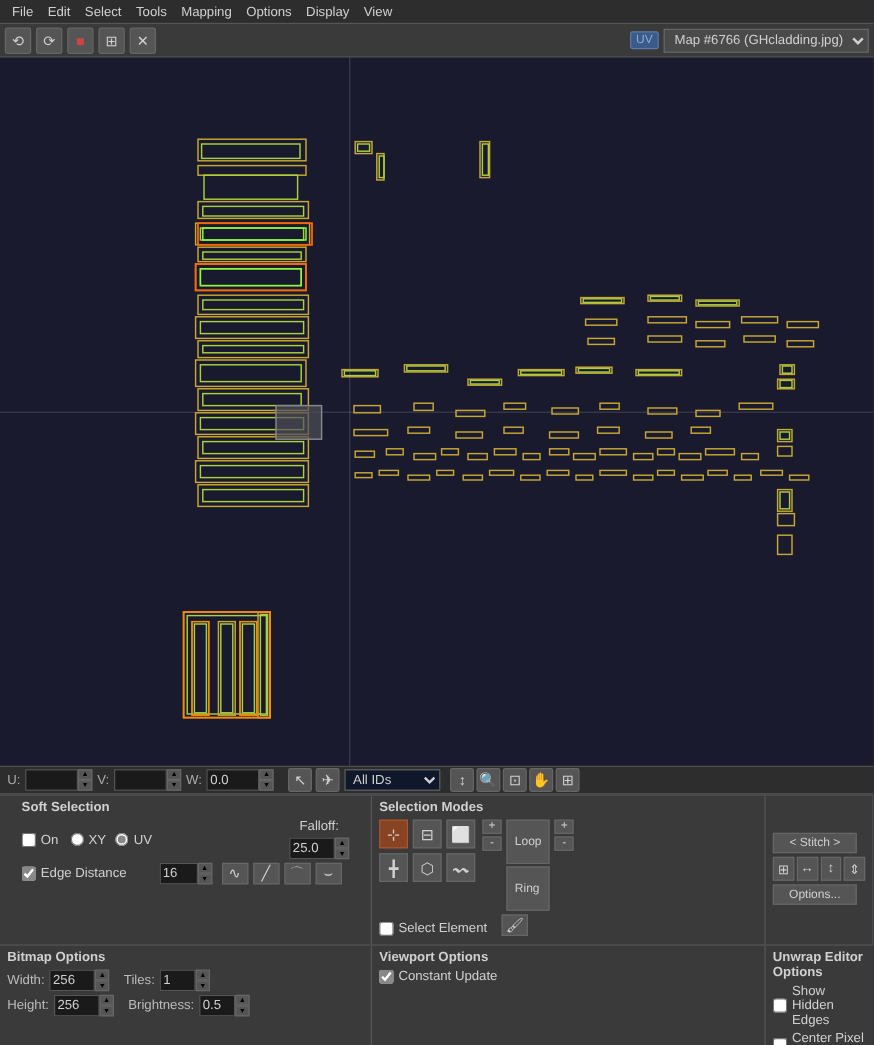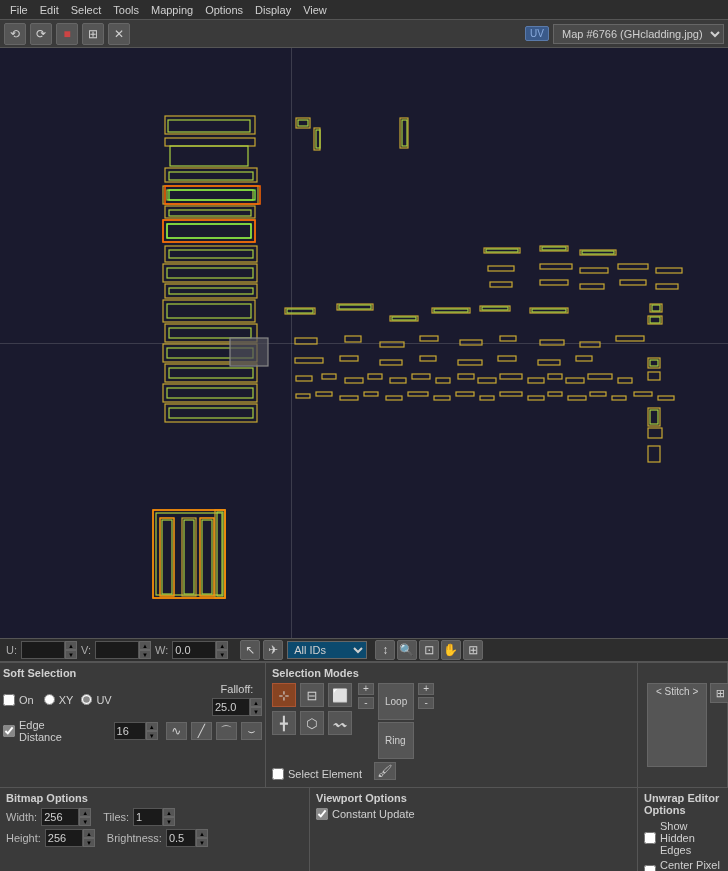--- a/index.html
+++ b/index.html
@@ -104,21 +104,21 @@
       border-top: 1px solid #555;
       border-bottom: 1px solid #555;
       display: flex;
       align-items: center;
       height: 24px;
       padding: 0 6px;
       gap: 4px;
     }
     .status-label { color: #aaa; font-size: 11px; }
     .status-dropdown {
-      background: #0c4a6e;
+      background: #0f172a;
       border: 1px solid #666;
       color: #d0d0d0;
       font-size: 11px;
       height: 18px;
       padding: 0 2px;
       min-width: 80px;
     }
     .status-icon-btn {
       width: 20px; height: 20px;
       background: #555;
@@ -507,21 +507,21 @@
     <div class="status-icon-btn">↕</div>
     <div class="status-icon-btn">🔍</div>
     <div class="status-icon-btn">⊡</div>
     <div class="status-icon-btn">✋</div>
     <div class="status-icon-btn">⊞</div>
   </div>
 </div>
 
 <div style="display:flex; background:#3a3a3a; border-top:1px solid #555; flex: 1;">
 
-  <div style="width:266px; border-right:1px solid #555; padding:4px 3px;">
+  <div style="width:310px; border-right:1px solid #555; padding:4px 18px;">
     <div class="panel-title">Soft Selection</div>
 
     <div class="panel-row">
       <label class="checkbox-row">
         <input type="checkbox" style="">
         <span>On</span>
       </label>
       <label class="checkbox-row" style="margin-left:6px;">
         <input type="radio" name="ss-mode" style="">
         <span>XY</span>
@@ -594,21 +594,21 @@
 
     <div class="panel-row" style="margin-top:3px;align-items:flex-end;">
       <label class="checkbox-row">
         <input type="checkbox" style="">
         <span>Select Element</span>
       </label>
       <div class="shape-btn" style="margin-left:8px;">🖌</div>
     </div>
   </div>
 
-  <div style="width:90px; border-right:1px solid #555; padding:20px 6px; display:flex; flex-direction:row; gap:3px;">
+  <div style="width:90px; border-right:1px solid #555; padding:8px 6px; display:flex; flex-direction:column; gap:3px;">
     <div style="height:20px;"></div>
     <div class="stitch-btn">&lt; Stitch &gt;</div>
     <div style="display:flex; gap:2px; justify-content:center;">
       <div class="sel-mode-btn-sm">⊞</div>
       <div class="sel-mode-btn-sm">↔</div>
       <div class="sel-mode-btn-sm">↕</div>
       <div class="sel-mode-btn-sm">⇕</div>
     </div>
     <div class="options-btn">Options...</div>
   </div>

